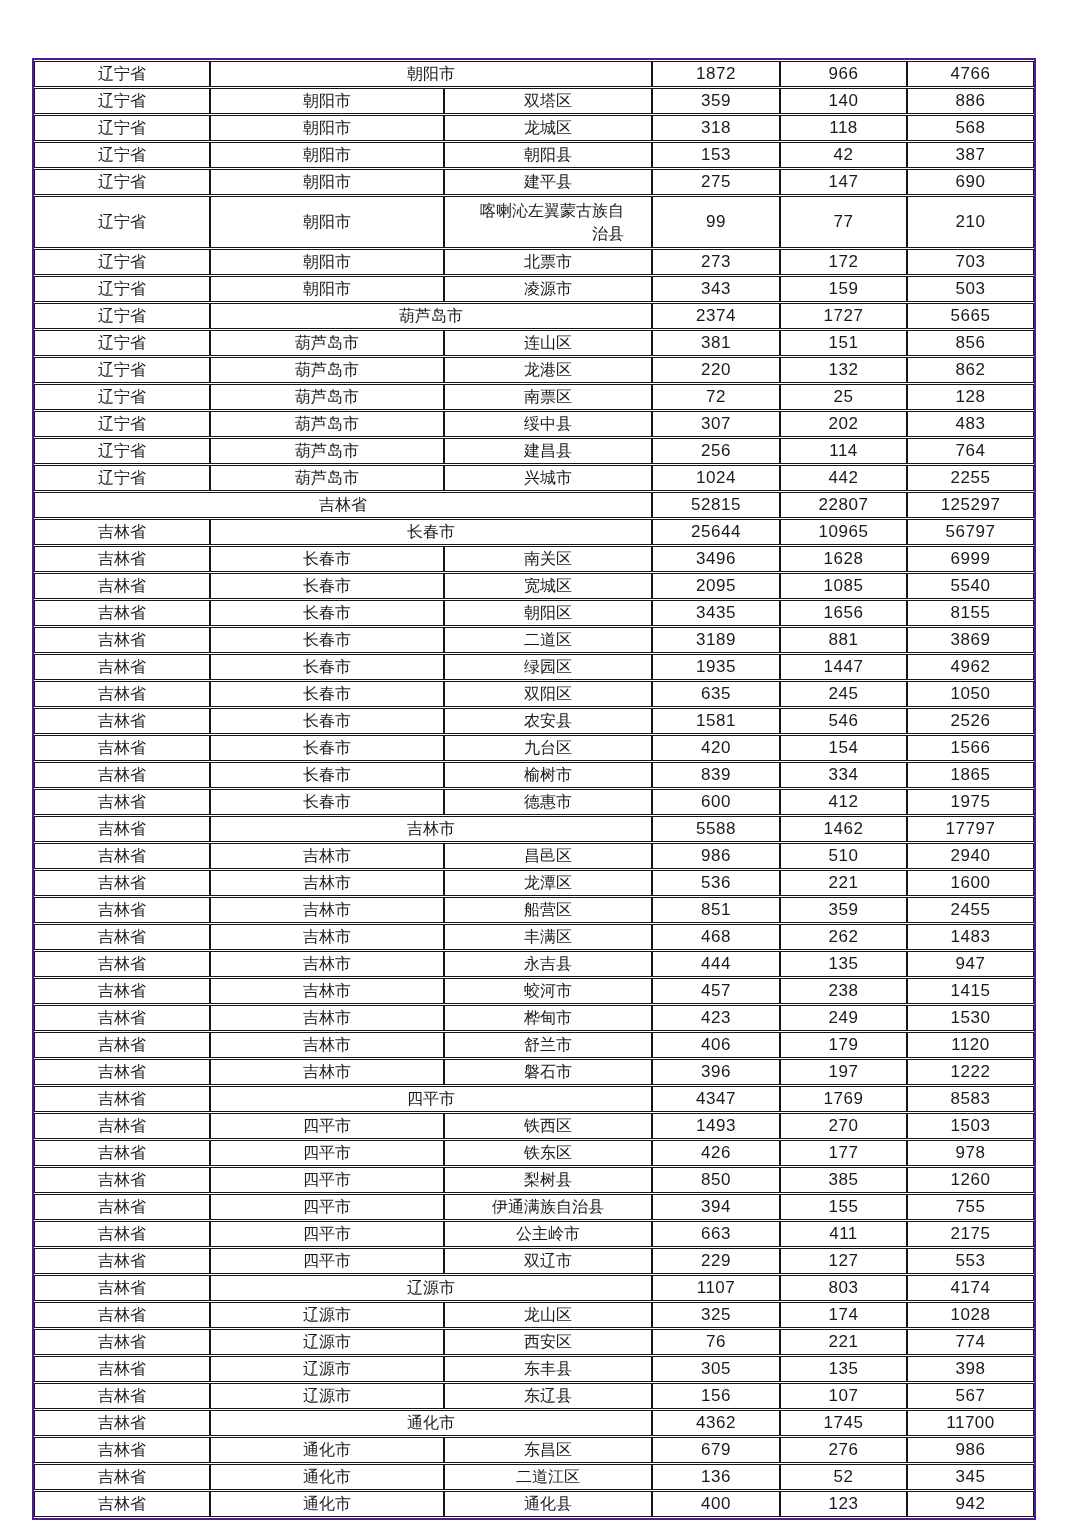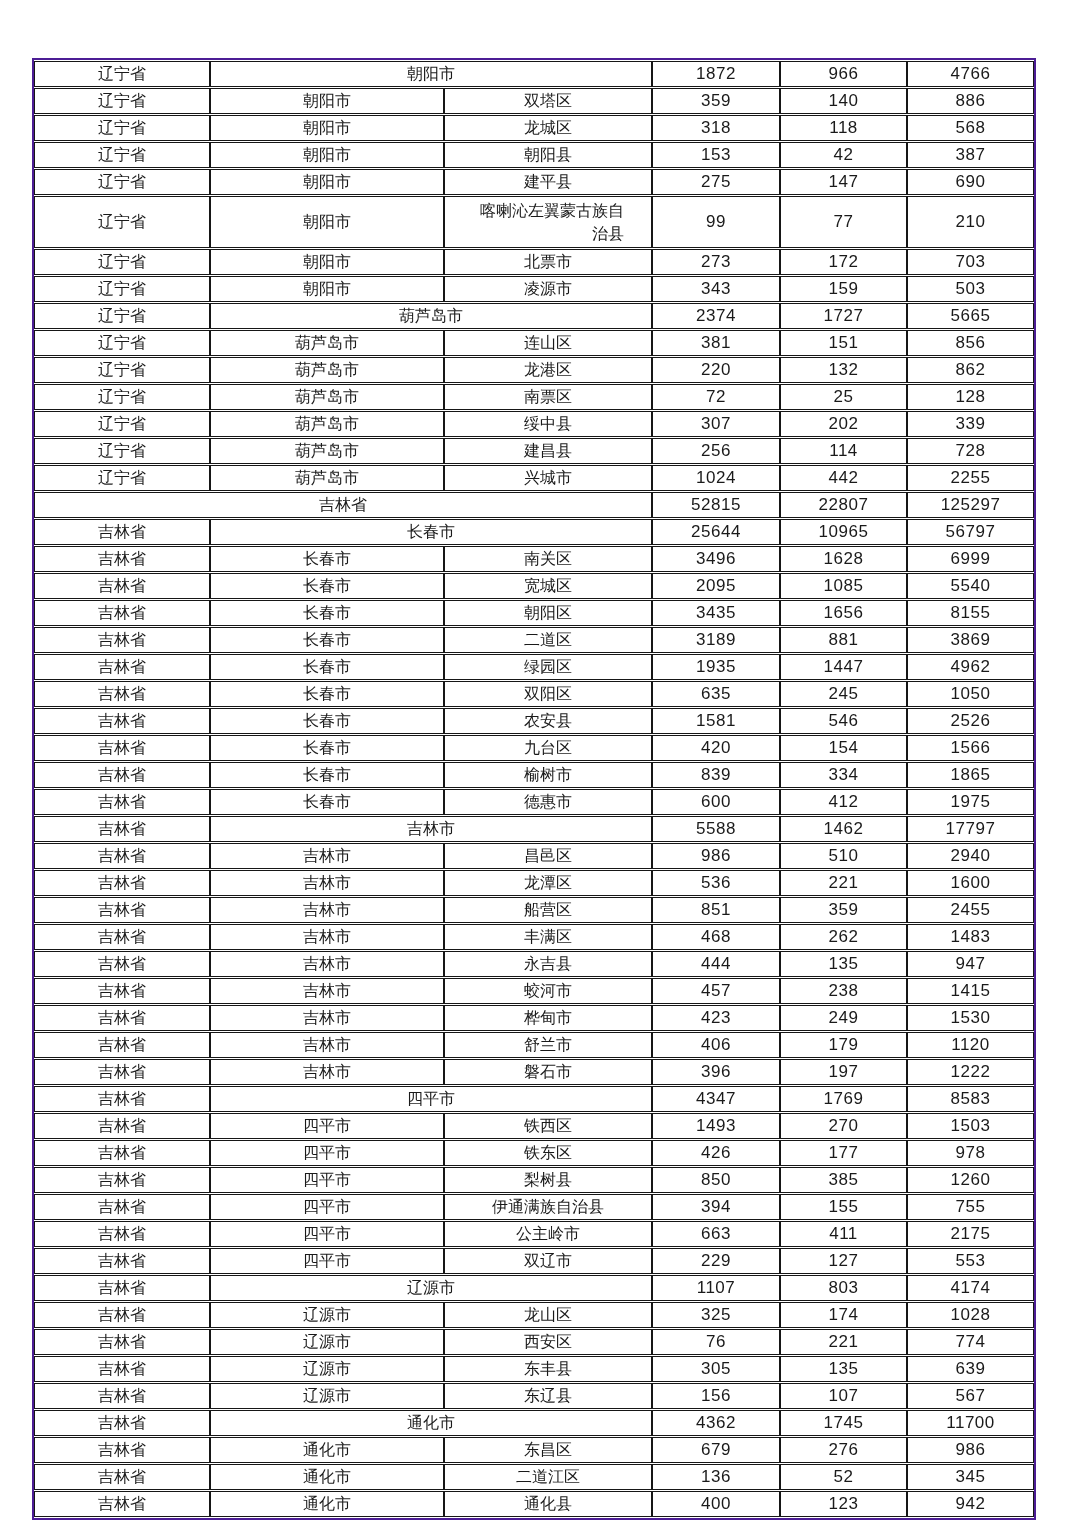--- a/index.html
+++ b/index.html
@@ -162,29 +162,29 @@
           <td class="num">72</td>
           <td class="num">25</td>
           <td class="num">128</td>
         </tr>
         <tr>
           <td>辽宁省</td>
           <td>葫芦岛市</td>
           <td>绥中县</td>
           <td class="num">307</td>
           <td class="num">202</td>
-          <td class="num">339</td>
+          <td class="num">483</td>
         </tr>
         <tr>
           <td>辽宁省</td>
           <td>葫芦岛市</td>
           <td>建昌县</td>
           <td class="num">256</td>
           <td class="num">114</td>
-          <td class="num">728</td>
+          <td class="num">764</td>
         </tr>
         <tr>
           <td>辽宁省</td>
           <td>葫芦岛市</td>
           <td>兴城市</td>
           <td class="num">1024</td>
           <td class="num">442</td>
           <td class="num">2255</td>
         </tr>
         <tr>
@@ -436,21 +436,21 @@
           <td class="num">76</td>
           <td class="num">221</td>
           <td class="num">774</td>
         </tr>
         <tr>
           <td>吉林省</td>
           <td>辽源市</td>
           <td>东丰县</td>
           <td class="num">305</td>
           <td class="num">135</td>
-          <td class="num">639</td>
+          <td class="num">398</td>
         </tr>
         <tr>
           <td>吉林省</td>
           <td>辽源市</td>
           <td>东辽县</td>
           <td class="num">156</td>
           <td class="num">107</td>
           <td class="num">567</td>
         </tr>
         <tr>

